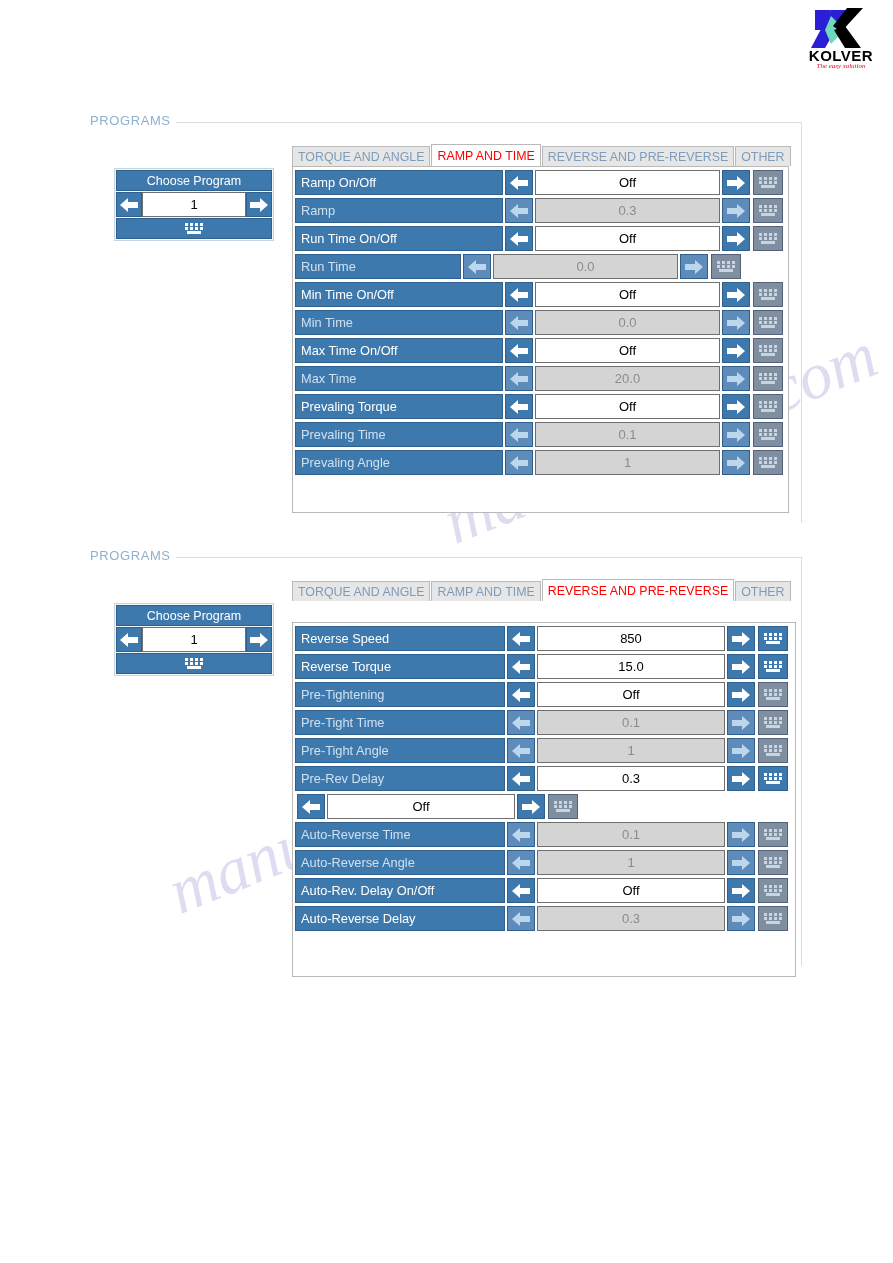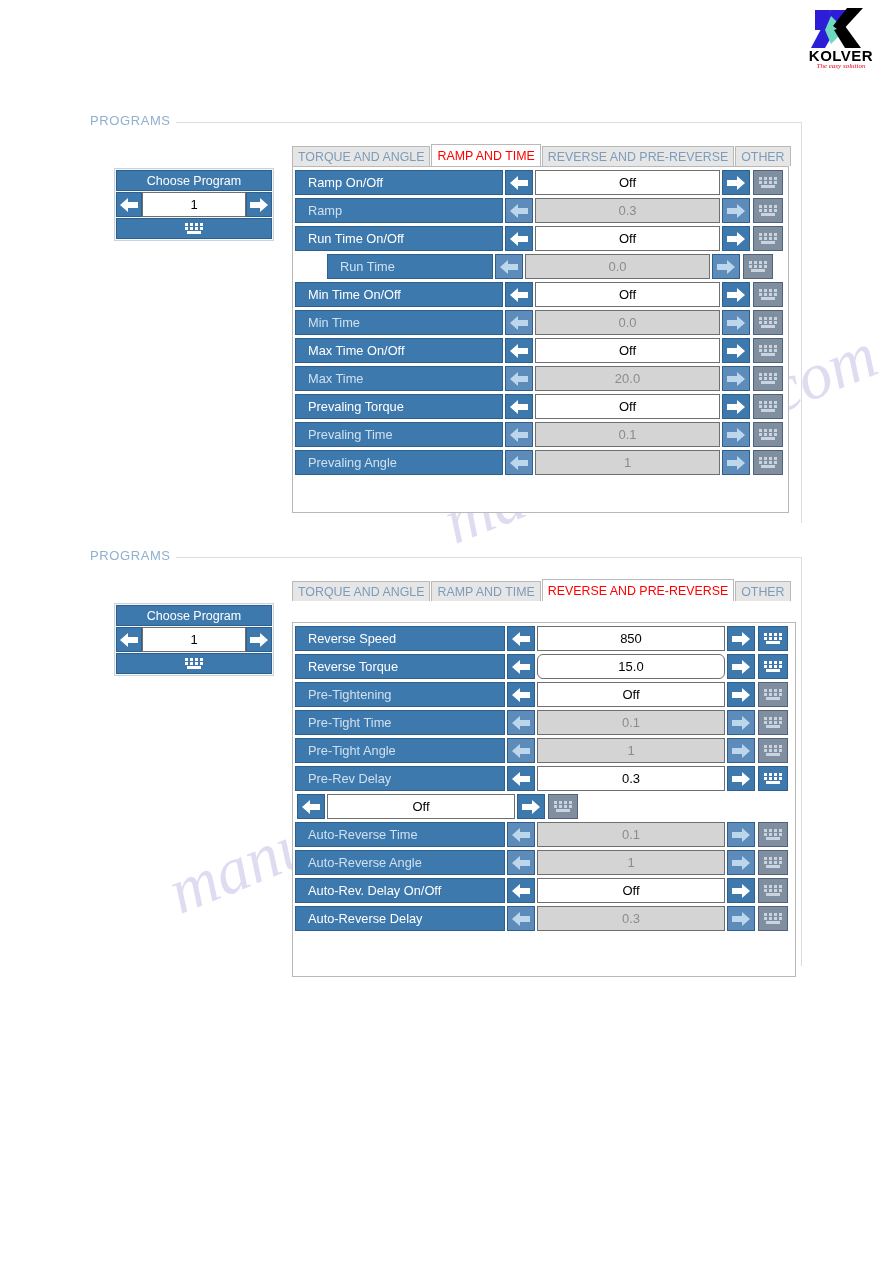--- a/index.html
+++ b/index.html
@@ -71,21 +71,21 @@
   
   .grid{
     position:absolute;background:#ffffff;
     border-left:1px solid #b9b9b9;border-right:1px solid #b9b9b9;
     border-bottom:1px solid #b9b9b9;border-top:1px solid #b9b9b9;
     box-sizing:border-box;
   }
   .row{display:flex;align-items:center;height:25px;margin-bottom:3px;}
   .row .lbl{
     background:#3e79ae;color:#ffffff;border:1px solid #2f5f8c;box-sizing:border-box;
-    height:25px;line-height:23px;padding-left:12px;font-size:12.8px;
+    height:25px;line-height:23px;padding-left:5px;font-size:12.8px;
     white-space:nowrap;overflow:hidden;
   }
   .row .lbl.dim{color:#cfe0ef;}
   .btn{
     width:28px;height:25px;box-sizing:border-box;
     background:#3e79ae;border:1px solid #2f5f8c;
     display:flex;align-items:center;justify-content:center;
     margin-left:2px;flex:none;
   }
   .btn.off{background:#5d8cbb;}
@@ -277,21 +277,21 @@
               <rect x="6" y="5" width="3" height="3" fill="#c9d4e0"></rect>
               <rect x="11" y="5" width="3" height="3" fill="#c9d4e0"></rect>
               <rect x="16" y="5" width="3" height="3" fill="#c9d4e0"></rect>
               <rect x="3" y="9" width="14" height="3" fill="#c9d4e0"></rect>
             </svg>
           </span>
         </div>
     </div>
 
     <div class="row">
-      <div class="lbl dim" style="width:166px;margin-left:32px;">Run Time</div>
+      <div class="lbl dim" style="width:166px;">Run Time</div>
       <div class="btn off">
           <span>
             <svg width="20" height="16" viewBox="0 0 20 16">
               <path d="M9,1 L9,5 L19,5 L19,11 L9,11 L9,15 L1,8 Z" fill="#bcd6ec"></path>
             </svg>
           </span>
         </div>
       <div class="val off" style="width:185px;">0.0</div>
       <div class="btn off">
           <span>
@@ -644,21 +644,21 @@
 
     <div class="row">
       <div class="lbl" style="width:210px;">Reverse Torque</div>
       <div class="btn">
           <span>
             <svg width="20" height="16" viewBox="0 0 20 16">
               <path d="M9,1 L9,5 L19,5 L19,11 L9,11 L9,15 L1,8 Z" fill="#ffffff"></path>
             </svg>
           </span>
         </div>
-      <div class="val" style="width:188px;border-radius:6px;">15.0</div>
+      <div class="val" style="width:188px;">15.0</div>
       <div class="btn">
           <span>
             <svg width="20" height="16" viewBox="0 0 20 16">
               <path d="M11,1 L11,5 L1,5 L1,11 L11,11 L11,15 L19,8 Z" fill="#ffffff"></path>
             </svg>
           </span>
         </div>
       <div class="kb">
           <span>
             <svg width="20" height="13" viewBox="0 0 20 13">

